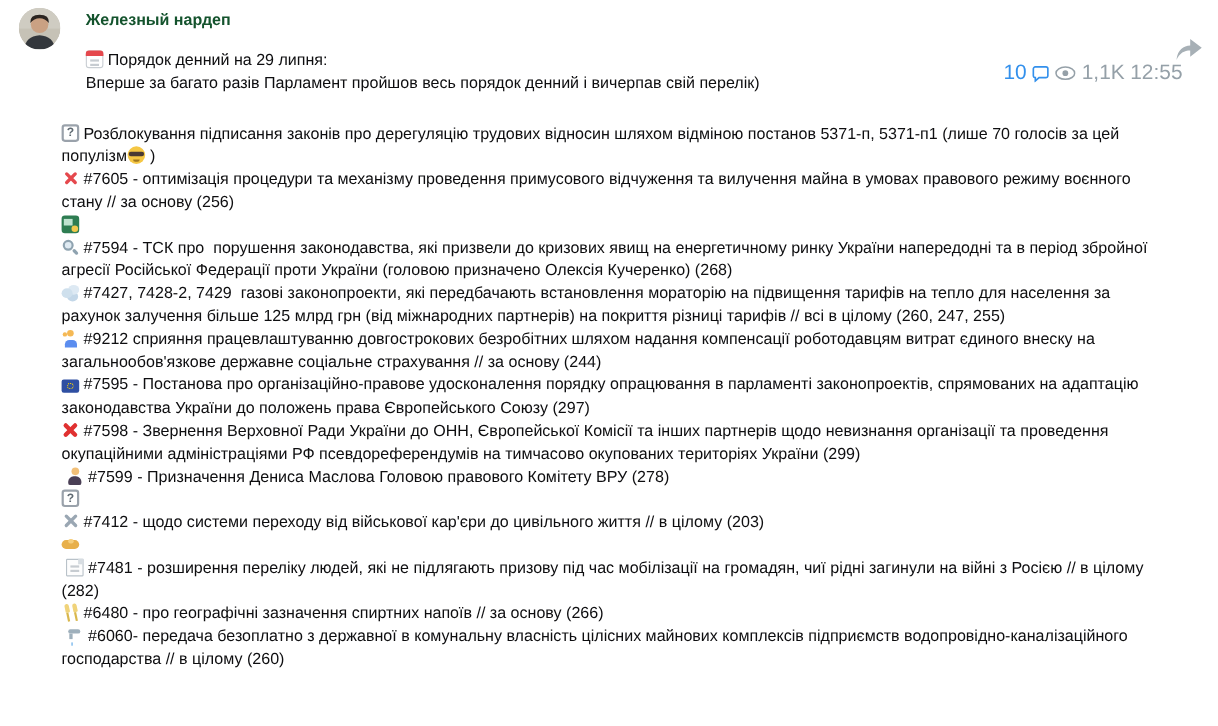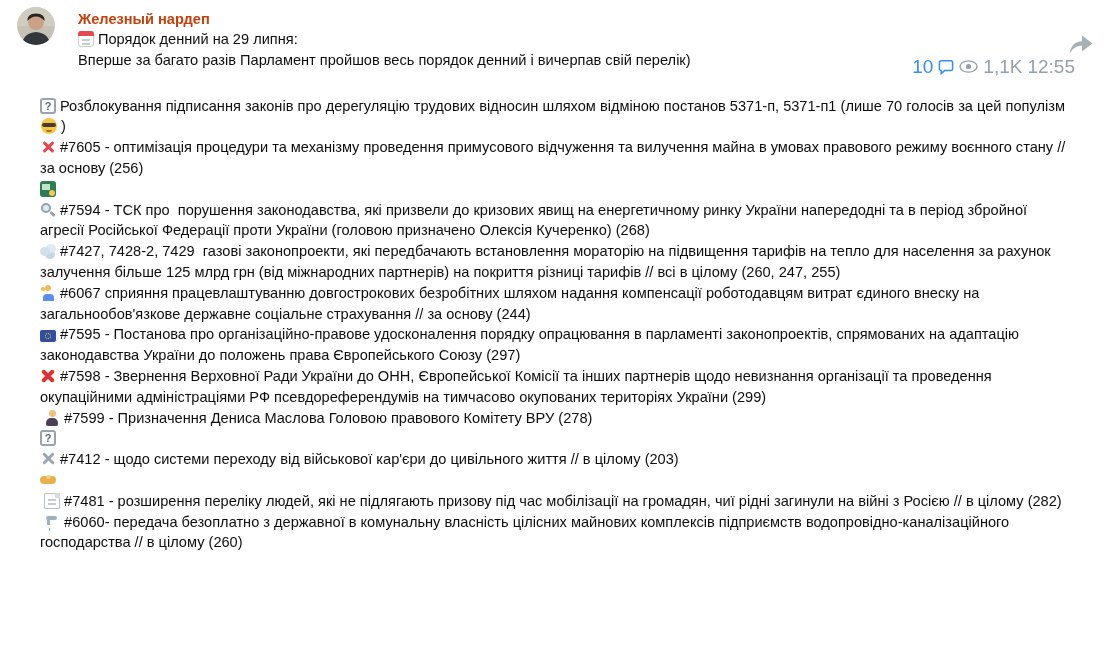--- a/index.html
+++ b/index.html
@@ -2,27 +2,27 @@
 <html><head>
 <meta charset="utf-8">
 <style>
   html,body{margin:0;padding:0;background:#ffffff;}
   body{width:1107px;height:660px;overflow:hidden;font-family:"Liberation Sans","DejaVu Sans",sans-serif;color:#0e0e10;}
   .post{position:relative;padding:8px 35px 8px 40px;box-sizing:border-box;width:1107px;}
   .avatar{position:absolute;left:17px;top:7px;width:38px;height:38px;border-radius:50%;overflow:hidden;cursor:pointer;}
   .content{position:relative;}
   .avatar-spacer{float:left;width:38px;height:62px;}
   .header-row{height:21px;line-height:21px;}
-  .channel{color:#c2410c;font-weight:bold;font-size:14.6px;text-decoration:none;cursor:pointer;}
+  .channel{color:#14532d;font-weight:bold;font-size:14.6px;text-decoration:none;cursor:pointer;}
   .meta{position:absolute;top:1px;right:-3px;display:flex;align-items:center;gap:5px;font-size:19px;color:#95a0a8;line-height:19px;margin-top:48px;}
   .meta .cnum{color:#3390ec;}
   .meta svg{display:block;}
   .share-btn{position:absolute;top:26px;right:-22px;width:26px;height:22px;cursor:pointer;}
   .msg{font-size:14.6px;line-height:20.8px;}
-  .para{margin:0;}
+  .para{margin:16px;}
   .para + .para{margin-top:25px;}
   .line{white-space:pre-wrap;}
   
   .em{display:inline-block;width:16px;height:16px;position:relative;vertical-align:-3px;margin-right:4px;box-sizing:border-box;}
   .em::before,.em::after{content:"";position:absolute;box-sizing:border-box;}
   .em-calendar{background:#fff;border:1px solid #c9ced3;border-radius:3px;}
   .em-calendar::before{left:-1px;right:-1px;top:-1px;height:5px;background:#e5484d;border-radius:3px 3px 0 0;}
   .em-calendar::after{left:3px;right:3px;top:7px;height:2px;background:#c7ccd1;box-shadow:0 4px 0 #c7ccd1;}
   .em-question-box{border:2px solid #9aa2ab;border-radius:3px;}
   .em-question-box::before{content:"?";left:0;right:0;top:-1px;text-align:center;color:#5f6a72;font-weight:bold;font-size:11px;line-height:14px;}
@@ -107,25 +107,26 @@
         <div class="para">
           <div class="line"><span class="em em-calendar" title="📅"></span><span>Порядок денний на 29 липня:</span></div>
           <div class="line"><span>Вперше за багато разів Парламент пройшов весь порядок денний і вичерпав свій перелік)</span></div>
         </div>
         <div class="para">
           <div class="line"><span class="em em-question-box" title="❔"></span><span>Розблокування підписання законів про дерегуляцію трудових відносин шляхом відміною постанов 5371-п, 5371-п1 (лише 70 голосів за цей популізм</span><span class="em em-sunglasses" title="😎"></span><span>)</span></div>
           <div class="line"><span class="em em-anger" title="💢"></span><span>#7605 - оптимізація процедури та механізму проведення примусового відчуження та вилучення майна в умовах правового режиму воєнного стану // за основу (256)</span></div>
           <div class="line"><span class="em em-teacher" title="👨‍🏫"></span></div>
           <div class="line"><span class="em em-magnifier" title="🔎"></span><span>#7594 - ТСК про  порушення законодавства, які призвели до кризових явищ на енергетичному ринку України напередодні та в період збройної агресії Російської Федерації проти України (головою призначено Олексія Кучеренко) (268)</span></div>
           <div class="line"><span class="em em-gas-cloud" title="💨"></span><span>#7427, 7428-2, 7429  газові законопроекти, які передбачають встановлення мораторію на підвищення тарифів на тепло для населення за рахунок залучення більше 125 млрд грн (від міжнародних партнерів) на покриття різниці тарифів // всі в цілому (260, 247, 255)</span></div>
-          <div class="line"><span class="em em-hand-raised" title="🙋‍♂️"></span><span>#6067 сприяння працевлаштуванню довгострокових безробітних шляхом надання компенсації роботодавцям витрат єдиного внеску на загальнообов'язкове державне соціальне страхування // за основу (244)</span></div>
+          <div class="line"><span class="em em-hand-raised" title="🙋‍♂️"></span><span>#9212 сприяння працевлаштуванню довгострокових безробітних шляхом надання компенсації роботодавцям витрат єдиного внеску на загальнообов'язкове державне соціальне страхування // за основу (244)</span></div>
           <div class="line"><span class="em em-eu-flag" title="🇪🇺"></span><span>#7595 - Постанова про організаційно-правове удосконалення порядку опрацювання в парламенті законопроектів, спрямованих на адаптацію законодавства України до положень права Європейського Союзу (297)</span></div>
           <div class="line"><span class="em em-red-x" title="❌"></span><span>#7598 - Звернення Верховної Ради України до ОНН, Європейської Комісії та інших партнерів щодо невизнання організації та проведення окупаційними адміністраціями РФ псевдореферендумів на тимчасово окупованих територіях України (299)</span></div>
           <div class="line"><span> </span><span class="em em-judge" title="👨‍⚖️"></span><span>#7599 - Призначення Дениса Маслова Головою правового Комітету ВРУ (278)</span></div>
           <div class="line"><span class="em em-question-box" title="❔"></span></div>
           <div class="line"><span class="em em-swords" title="⚔️"></span><span>#7412 - щодо системи переходу від військової кар'єри до цивільного життя // в цілому (203)</span></div>
           <div class="line"><span class="em em-handshake" title="🤝"></span></div>
           <div class="line"><span> </span><span class="em em-page" title="📄"></span><span>#7481 - розширення переліку людей, які не підлягають призову під час мобілізації на громадян, чиї рідні загинули на війні з Росією // в цілому (282)</span></div>
+          <div class="line"><span class="em em-glasses" title="🥂"></span><span>#6480 - про географічні зазначення спиртних напоїв // за основу (266)</span></div>
           <div class="line"><span> </span><span class="em em-water-tap" title="🚰"></span><span>#6060- передача безоплатно з державної в комунальну власність цілісних майнових комплексів підприємств водопровідно-каналізаційного господарства // в цілому (260)</span></div>
         </div>
       </div>
   </div>
 </div>
 
 </body></html>

